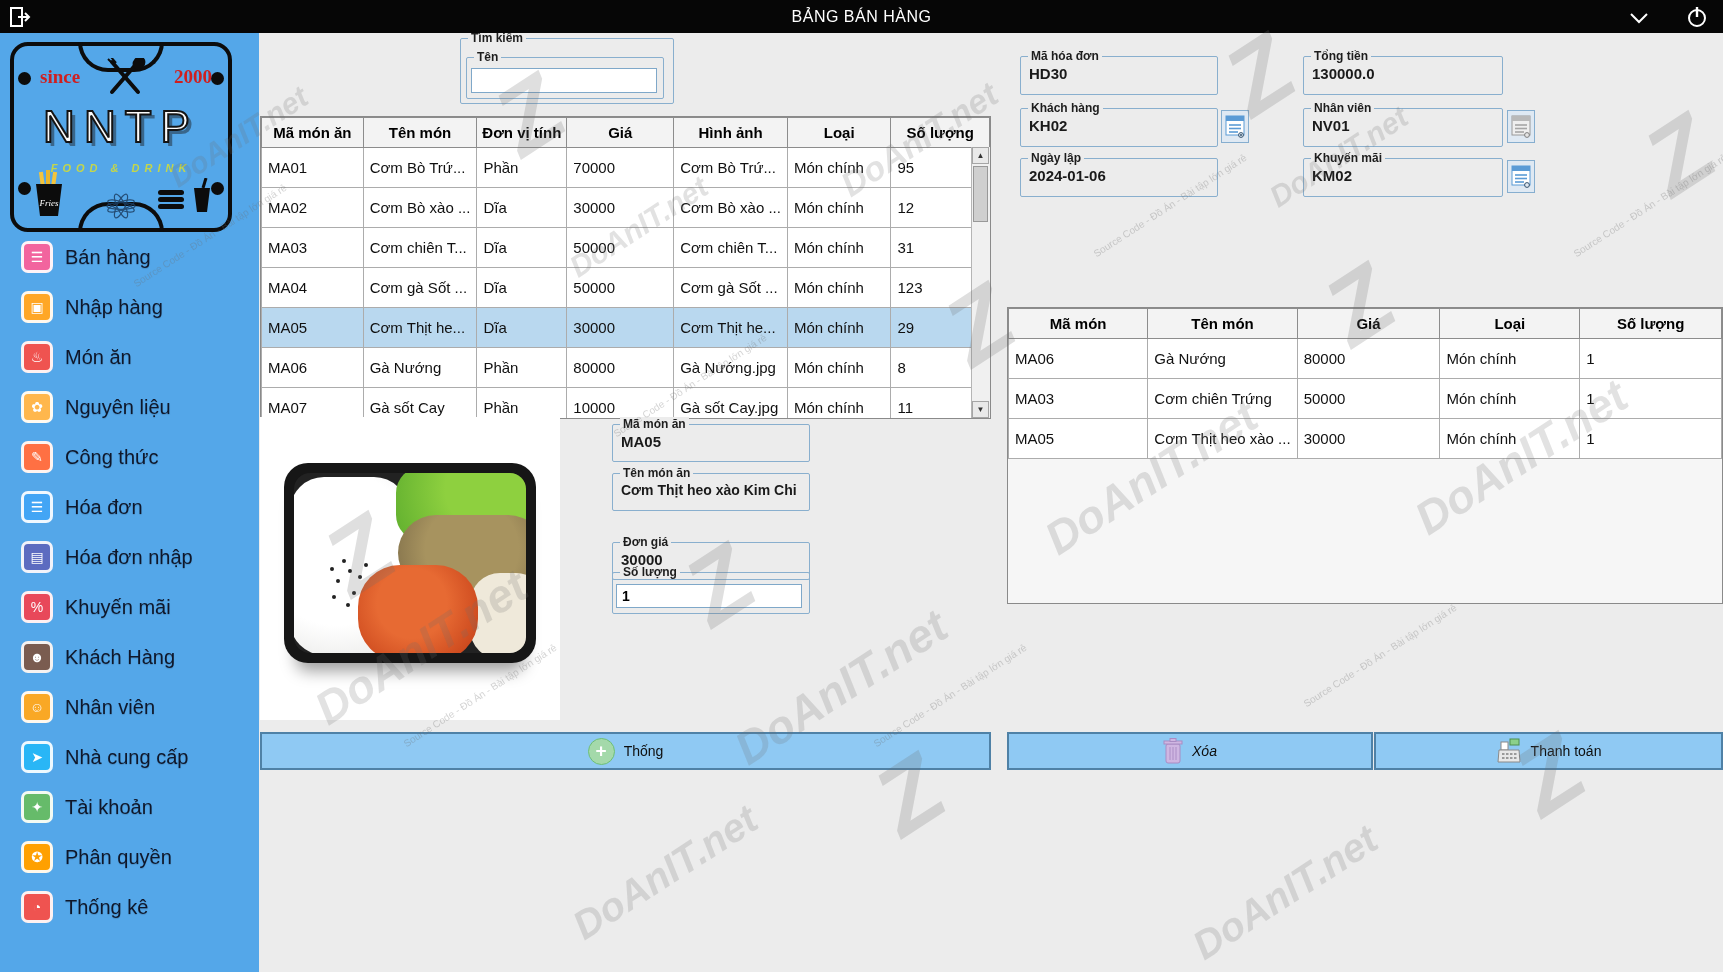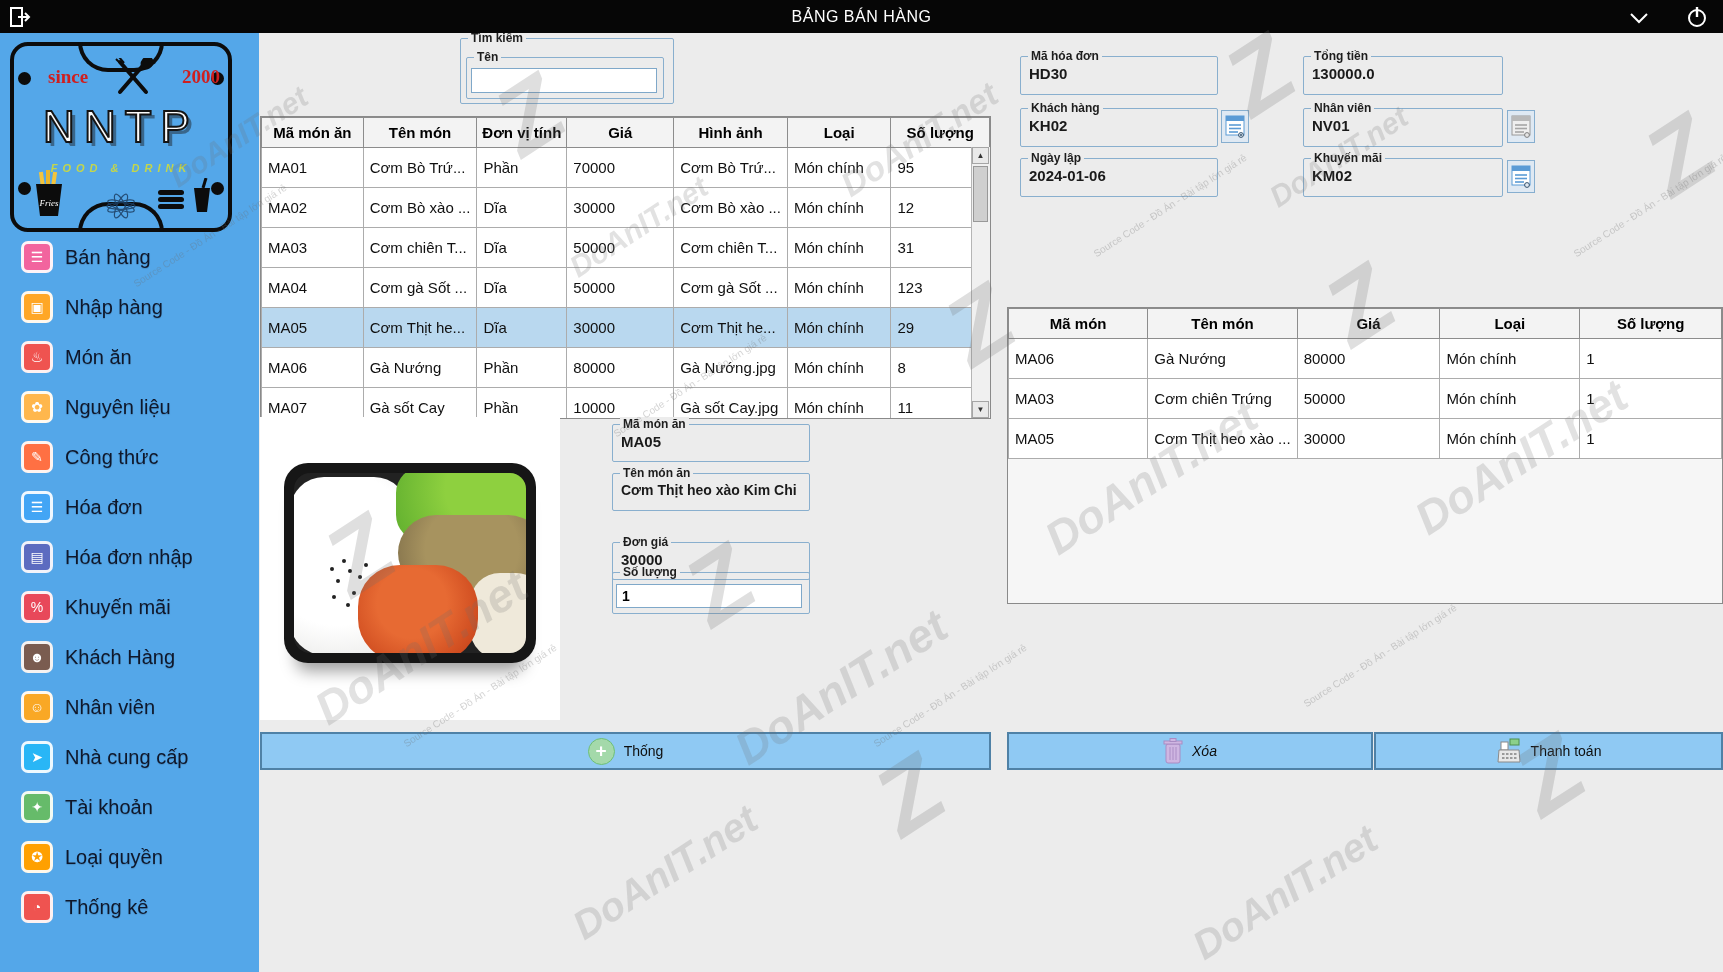--- a/index.html
+++ b/index.html
@@ -14,21 +14,21 @@
   .tb-title{position:absolute;left:0;right:0;text-align:center;color:#fff;font-size:16px;letter-spacing:.5px;}
   .tb-exit{position:absolute;left:8px;top:5px;width:24px;height:24px;cursor:pointer;}
   .tb-right{position:absolute;right:14px;top:0;height:33px;display:flex;align-items:center;gap:34px;}
   .tb-chev,.tb-power{width:24px;height:24px;cursor:pointer;}
   
   .sidebar{position:absolute;left:0;top:33px;width:259px;height:939px;background:#54a7e9;z-index:4;}
   .logo{position:absolute;left:10px;top:9px;width:214px;height:182px;border:4px solid #0c0c0c;border-radius:18px;}
   .logo .arc-top{position:absolute;top:-4px;left:50%;transform:translateX(-50%);width:78px;height:26px;border:4px solid #0c0c0c;border-top:none;border-radius:0 0 80px 80px;}
   .logo .arc-bot{position:absolute;bottom:-4px;left:50%;transform:translateX(-50%);width:78px;height:26px;border:4px solid #0c0c0c;border-bottom:none;border-radius:80px 80px 0 0;}
   .logo .dot{position:absolute;width:13px;height:13px;border-radius:50%;background:#0c0c0c;}
-  .logo-row1{position:absolute;left:12px;top:12px;width:100%;height:40px;}
+  .logo-row1{position:absolute;left:4px;top:12px;width:100%;height:40px;}
   .logo-since,.logo-year{position:absolute;top:8px;color:#cf1f1f;font-family:"Liberation Serif","DejaVu Serif",serif;font-weight:bold;font-size:19px;}
   .logo-since{left:22px;}
   .logo-year{right:20px;}
   .logo-utensils{position:absolute;left:50%;top:0;transform:translateX(-50%);}
   .logo-name{position:absolute;left:0;top:56px;width:100%;text-align:center;font-size:44px;font-weight:normal;letter-spacing:9px;color:#fbfbfb;-webkit-text-stroke:2px #141414;text-shadow:4px 4px 0 rgba(25,25,25,.45);}
   .logo-tag{position:absolute;left:0;top:116px;width:100%;text-align:center;font-size:11px;font-style:italic;font-weight:bold;letter-spacing:5px;color:#c3d64b;}
   .logo-fries{position:absolute;left:14px;bottom:8px;}
   .logo-snack{position:absolute;right:14px;bottom:12px;}
   .logo-flower{position:absolute;left:50%;bottom:2px;transform:translateX(-50%);opacity:.85;}
   .nav{position:absolute;left:0;top:199px;width:259px;}
@@ -185,21 +185,21 @@
       <div class="nav-item">
         <span class="nav-icon" style="background: rgb(41, 182, 246);">➤</span>
         <span class="nav-label">Nhà cung cấp</span>
       </div>
       <div class="nav-item">
         <span class="nav-icon" style="background: rgb(102, 187, 106);">✦</span>
         <span class="nav-label">Tài khoản</span>
       </div>
       <div class="nav-item">
         <span class="nav-icon" style="background: rgb(255, 160, 0);">✪</span>
-        <span class="nav-label">Loại quyền</span>
+        <span class="nav-label">Phân quyền</span>
       </div>
       <div class="nav-item">
         <span class="nav-icon" style="background: rgb(239, 83, 80);">◔</span>
         <span class="nav-label">Thống kê</span>
       </div>
     </nav>
 </div>
 
 <div class="groupbox" style="left:460px;top:38px;width:212px;height:64px;">
   <span class="gb-label">Tìm kiếm</span>

